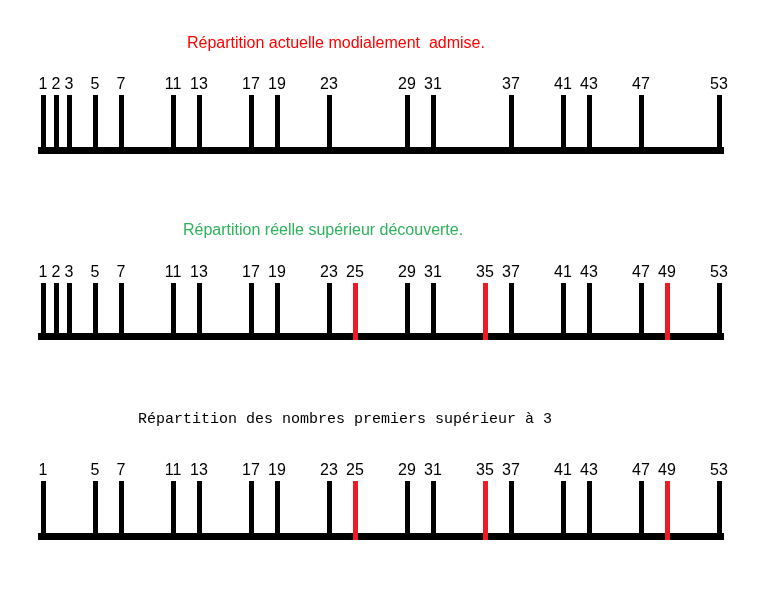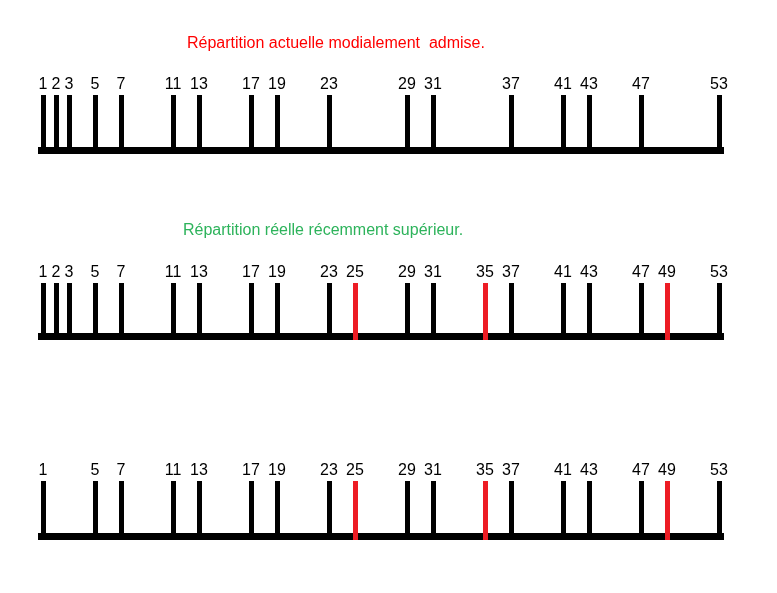--- a/index.html
+++ b/index.html
@@ -131,21 +131,21 @@
       <div class="tickwrap" style="left: 603px;">
         <div class="ticklabel">47</div>
         <div class="tickbar" style="background: rgb(0, 0, 0);"></div>
       </div>
       <div class="tickwrap" style="left: 681px;">
         <div class="ticklabel">53</div>
         <div class="tickbar" style="background: rgb(0, 0, 0);"></div>
       </div>
     </div>
 
-  <div class="title t2" style="color: rgb(45, 179, 91);">Répartition réelle récemment supérieur.</div>
+  <div class="title t2" style="color: rgb(45, 179, 91);">Répartition réelle supérieur découverte.</div>
   <div class="axis ax2">
     <div class="baseline" style="background: rgb(0, 0, 0);"></div>
   <div class="tickwrap" style="left: 5px;">
         <div class="ticklabel">1</div>
         <div class="tickbar" style="background: rgb(0, 0, 0);"></div>
       </div>
       <div class="tickwrap" style="left: 18px;">
         <div class="ticklabel">2</div>
         <div class="tickbar" style="background: rgb(0, 0, 0);"></div>
       </div>
@@ -216,20 +216,21 @@
       <div class="tickwrap" style="left: 629px;">
         <div class="ticklabel">49</div>
         <div class="tickbar" style="background: rgb(237, 28, 36);"></div>
       </div>
       <div class="tickwrap" style="left: 681px;">
         <div class="ticklabel">53</div>
         <div class="tickbar" style="background: rgb(0, 0, 0);"></div>
       </div>
     </div>
 
+  <div class="title t3 mono" style="color: rgb(0, 0, 0);">Répartition des nombres premiers supérieur à 3</div>
   <div class="axis ax3">
     <div class="baseline" style="background: rgb(0, 0, 0);"></div>
   <div class="tickwrap" style="left: 5px;">
         <div class="ticklabel">1</div>
         <div class="tickbar" style="background: rgb(0, 0, 0);"></div>
       </div>
       <div class="tickwrap" style="left: 57px;">
         <div class="ticklabel">5</div>
         <div class="tickbar" style="background: rgb(0, 0, 0);"></div>
       </div>

